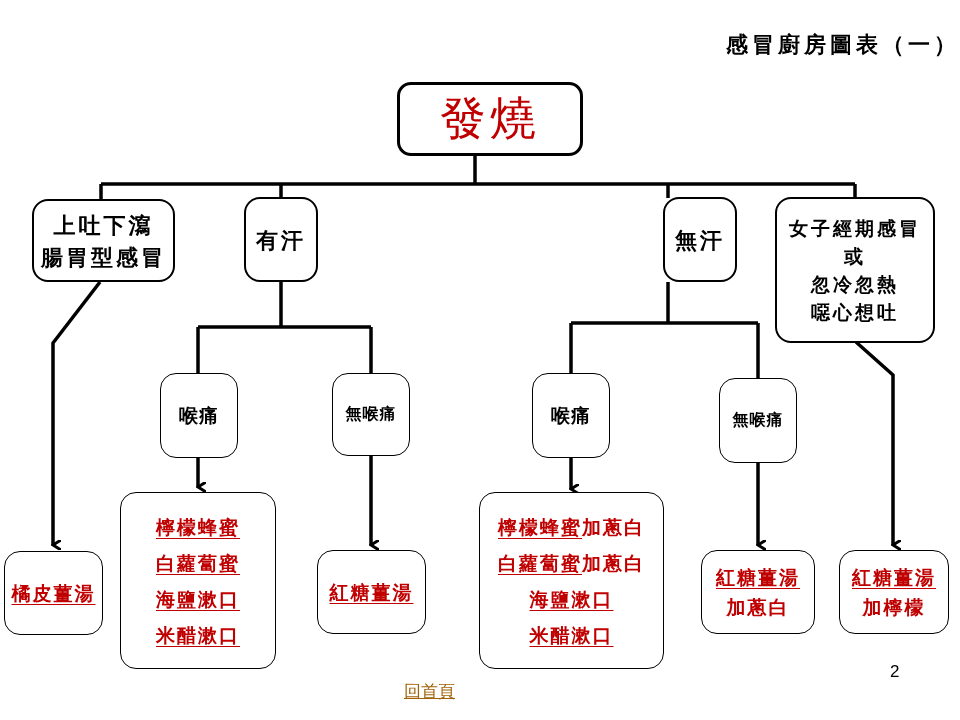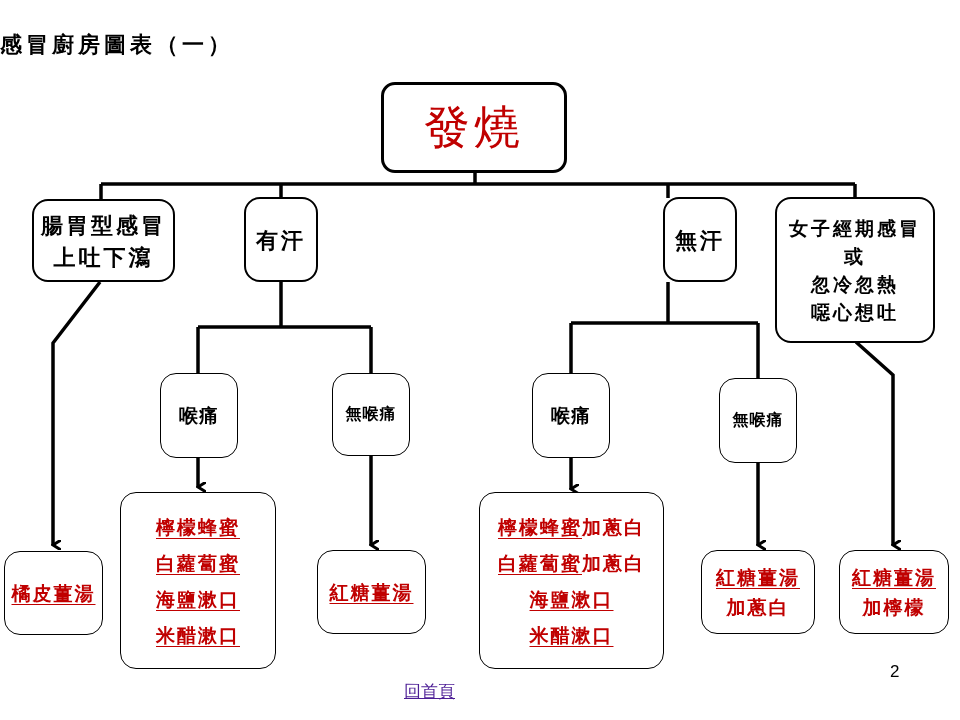--- a/index.html
+++ b/index.html
@@ -1,34 +1,34 @@
 <!DOCTYPE html>
 <html><head>
   <meta charset="utf-8">
   <style>
     html, body { margin:0; padding:0; background:#ffffff; }
     body { width:960px; height:720px; position:relative; overflow:hidden;
            font-family: "DejaVu Serif", "Liberation Serif", serif; color:#000; }
-    .title { position:absolute; left:0; width:960px; top:30px; text-align:left;
+    .title { position:absolute; left:0; width:960px; top:30px; text-align:right;
              font-size:22px; font-weight:bold; letter-spacing:4px; }
     svg.lines { position:absolute; left:0; top:0; width:960px; height:720px; }
     .box { position:absolute; border:2px solid #000; border-radius:16px; background:#fff;
            box-sizing:border-box; display:flex; flex-direction:column; align-items:center;
            justify-content:center; text-align:center; }
     .box.thin { border-width:1.5px; }
     .root { border-width:3px; border-radius:14px; }
     .root span { color:#c00000; font-size:46px; letter-spacing:4px; }
     .cat { font-size:22px; line-height:32px; letter-spacing:3px; font-weight:bold; }
     .sub { font-size:19px; letter-spacing:1px; font-weight:bold; }
     .sub.small { font-size:16px;justify-content:center; }
     .remedy { font-size:19px; color:#c00000; font-weight:bold; letter-spacing:2px; line-height:36px;text-align:center; }
     .remedy a, .remedy .u { color:#c00000; text-decoration:underline; text-underline-offset:4px; cursor:pointer; }
     .remedy .plain { text-decoration:none; }
     .home { position:absolute; left:404px; top:680px; font-family:"DejaVu Sans", sans-serif;
-            font-size:17px; color:#4c1d95; text-decoration:underline; cursor:pointer; }
+            font-size:17px; color:#a16207; text-decoration:underline; cursor:pointer; }
     .pagenum { position:absolute; left:890px; top:662px; font-family:"Liberation Sans", sans-serif;
                font-size:17px; }
   </style>
 </head>
 <body>
 
 <div class="title">感冒廚房圖表（一）</div>
 
 <svg class="lines" viewBox="0 0 960 720">
   <defs>
@@ -56,27 +56,27 @@
 
     <polyline points="100,282 53,343 53,545" marker-end="url(#arr)"></polyline>
     <line x1="198" y1="458" x2="198" y2="487" marker-end="url(#arr)"></line>
     <line x1="371" y1="456" x2="371" y2="545" marker-end="url(#arr)"></line>
     <line x1="571" y1="458" x2="571" y2="489" marker-end="url(#arr)"></line>
     <line x1="758" y1="463" x2="758" y2="545" marker-end="url(#arr)"></line>
     <polyline points="856,342 893,375 893,545" marker-end="url(#arr)"></polyline>
   </g>
 </svg>
 
-<div class="box root" style="left:381px;top:82px;width:186px;height:91px;">
+<div class="box root" style="left:397px;top:82px;width:186px;height:74px;">
   <span>發燒</span>
 </div>
 
 <div class="box cat" style="left:32px;top:199px;width:143px;height:83px;">
+  <div>上吐下瀉</div>
   <div>腸胃型感冒</div>
-  <div>上吐下瀉</div>
 </div>
 <div class="box cat" style="left:244px;top:197px;width:74px;height:85px;">
   <div>有汗</div>
 </div>
 <div class="box cat" style="left:631px;top:197px;width:74px;height:85px;margin-left:32px;">
   <div>無汗</div>
 </div>
 <div class="box cat" style="left:775px;top:197px;width:160px;height:146px;font-size:19px;line-height:28px;">
   <div>女子經期感冒</div>
   <div>或</div>

